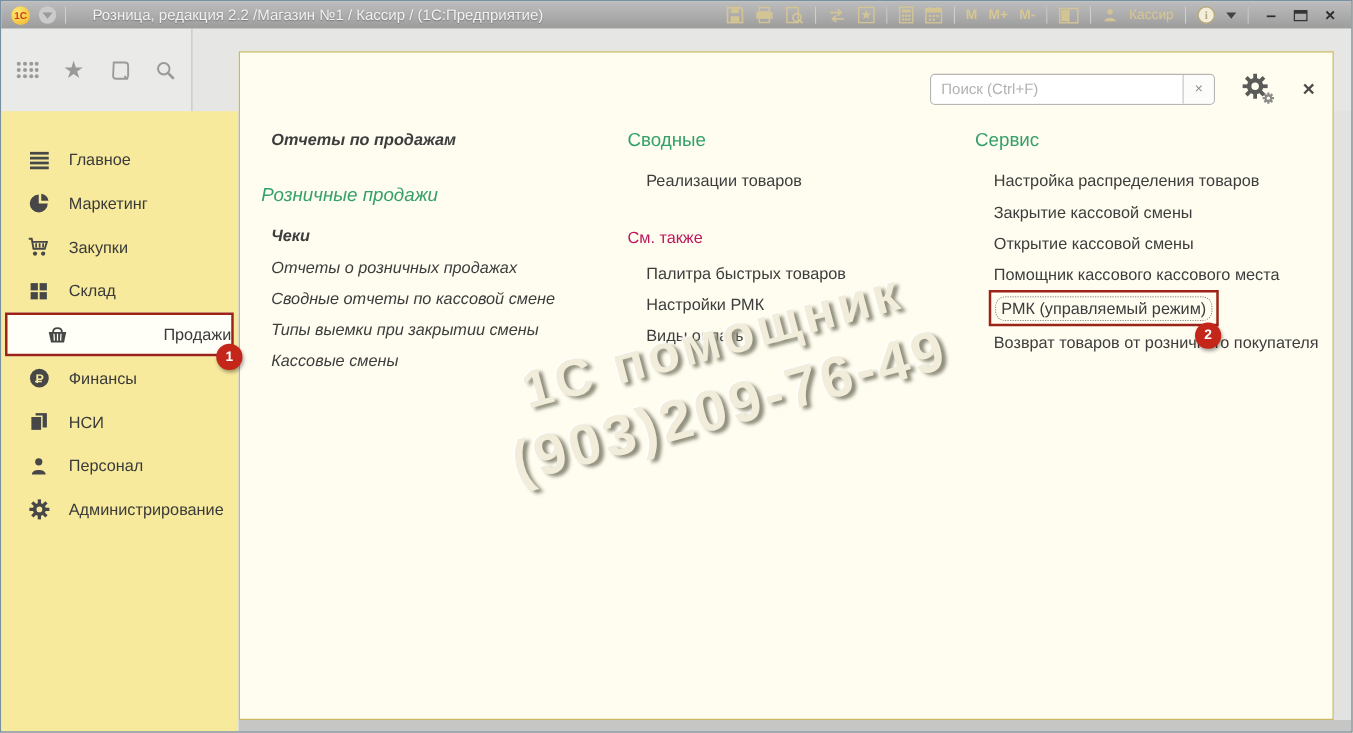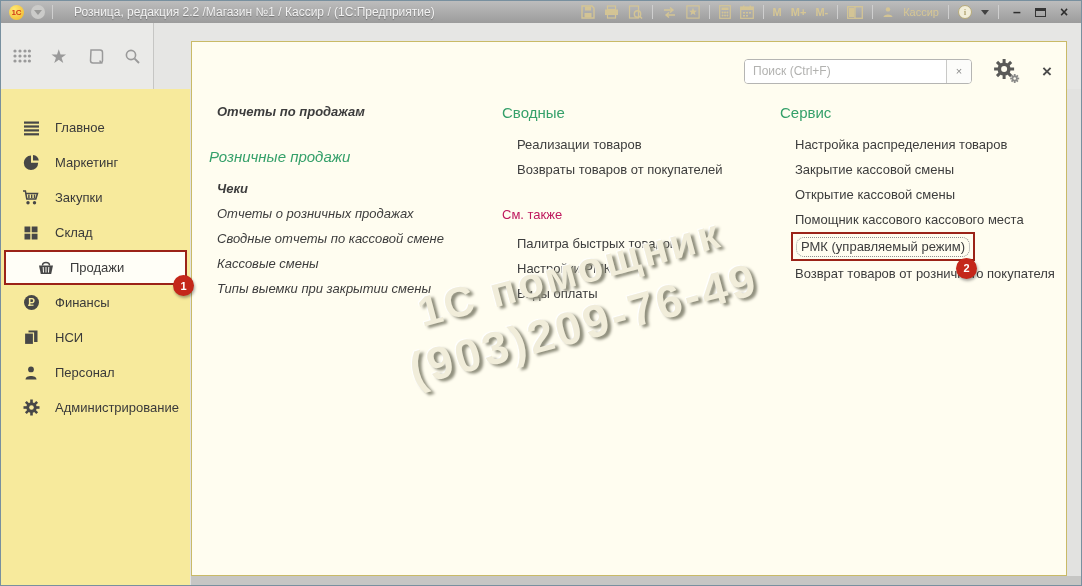--- a/index.html
+++ b/index.html
@@ -44,21 +44,21 @@
                   padding:0 12px; }
   .top-strip { position:absolute; left:153px; top:0; right:0; height:66px; background:#e6e6e4; }
   .star-glyph { color:#9a9a9a; font-size:19px; line-height:19px; }
 
   .sidebar { position:absolute; left:0; top:66px; width:189px; bottom:0;
              background:#f7ea9c; padding-top:21px; }
   .side-item { position:relative; display:flex; align-items:center; gap:15px;
                height:35px; padding-left:21px; font-size:13px; color:#3a3a3a; cursor:pointer; }
   .side-item .ico { width:18px; display:flex; justify-content:center; flex:none; }
   .side-item.active { background:#fffef7; border:2px solid #9b2318;
-                      margin:0 3px; padding-left:31px; }
+                      margin:0 3px; padding-left:31px;justify-content:space-between; }
   .badge { position:absolute; width:21px; height:21px; border-radius:50%;
            background:#c4271a; color:#fff; font-size:11px; font-weight:bold;
            display:flex; align-items:center; justify-content:center;
            box-shadow:1px 2px 3px rgba(0,0,0,.35); z-index:5; }
   .badge1 { right:-9px; bottom:-13px; }
 
   
   .panel { position:absolute; left:190px; top:18px; width:876px; height:535px;
            background:#fffdf0; border:1px solid #c9ba67; }
   .bottom-strip { position:absolute; left:190px; right:0; bottom:0; height:9px; background:#c6c6c4; }
@@ -394,28 +394,27 @@
         </span>
         <span class="panel-close">×</span>
       </div>
 
       <div class="col col1">
         <div class="toplink">Отчеты по продажам</div>
         <div class="h-green">Розничные продажи</div>
         <div class="subhead">Чеки</div>
         <div class="link">Отчеты о розничных продажах</div>
         <div class="link">Сводные отчеты по кассовой смене</div>
+        <div class="link">Типы выемки при закрытии смены</div>
         <div class="link">Кассовые смены</div>
-        <div class="link">Типы выемки при закрытии смены</div>
       </div>
 
       <div class="col col2">
         <div class="h-green">Сводные</div>
         <div class="link">Реализации товаров</div>
-        <div class="link">Возвраты товаров от покупателей</div>
         <div class="see-also">См. также</div>
         <div class="link">Палитра быстрых товаров</div>
         <div class="link">Настройки РМК</div>
         <div class="link">Виды оплаты</div>
       </div>
 
       <div class="col col3">
         <div class="h-green">Сервис</div>
         <div class="link">Настройка распределения товаров</div>
         <div class="link">Закрытие кассовой смены</div>

